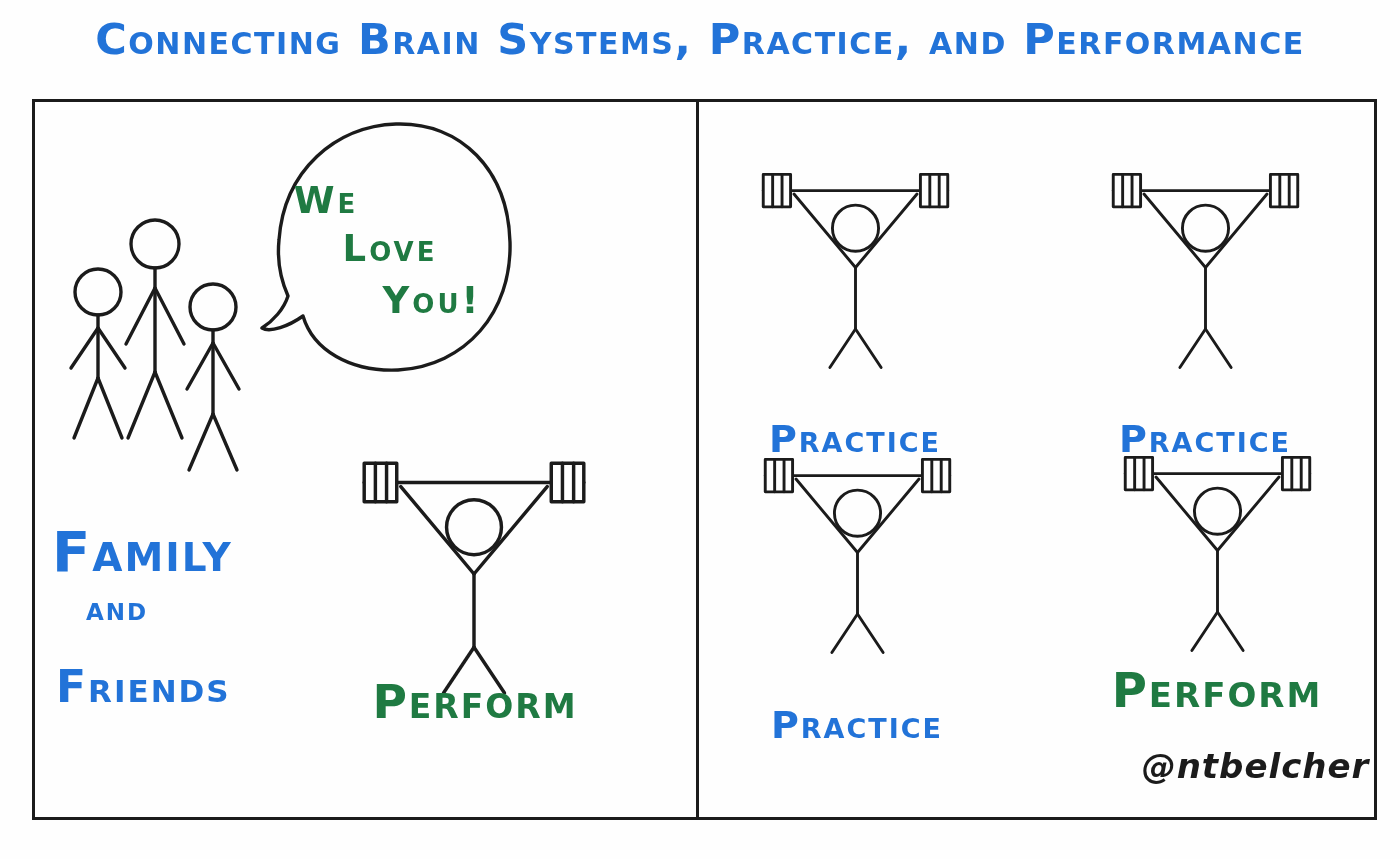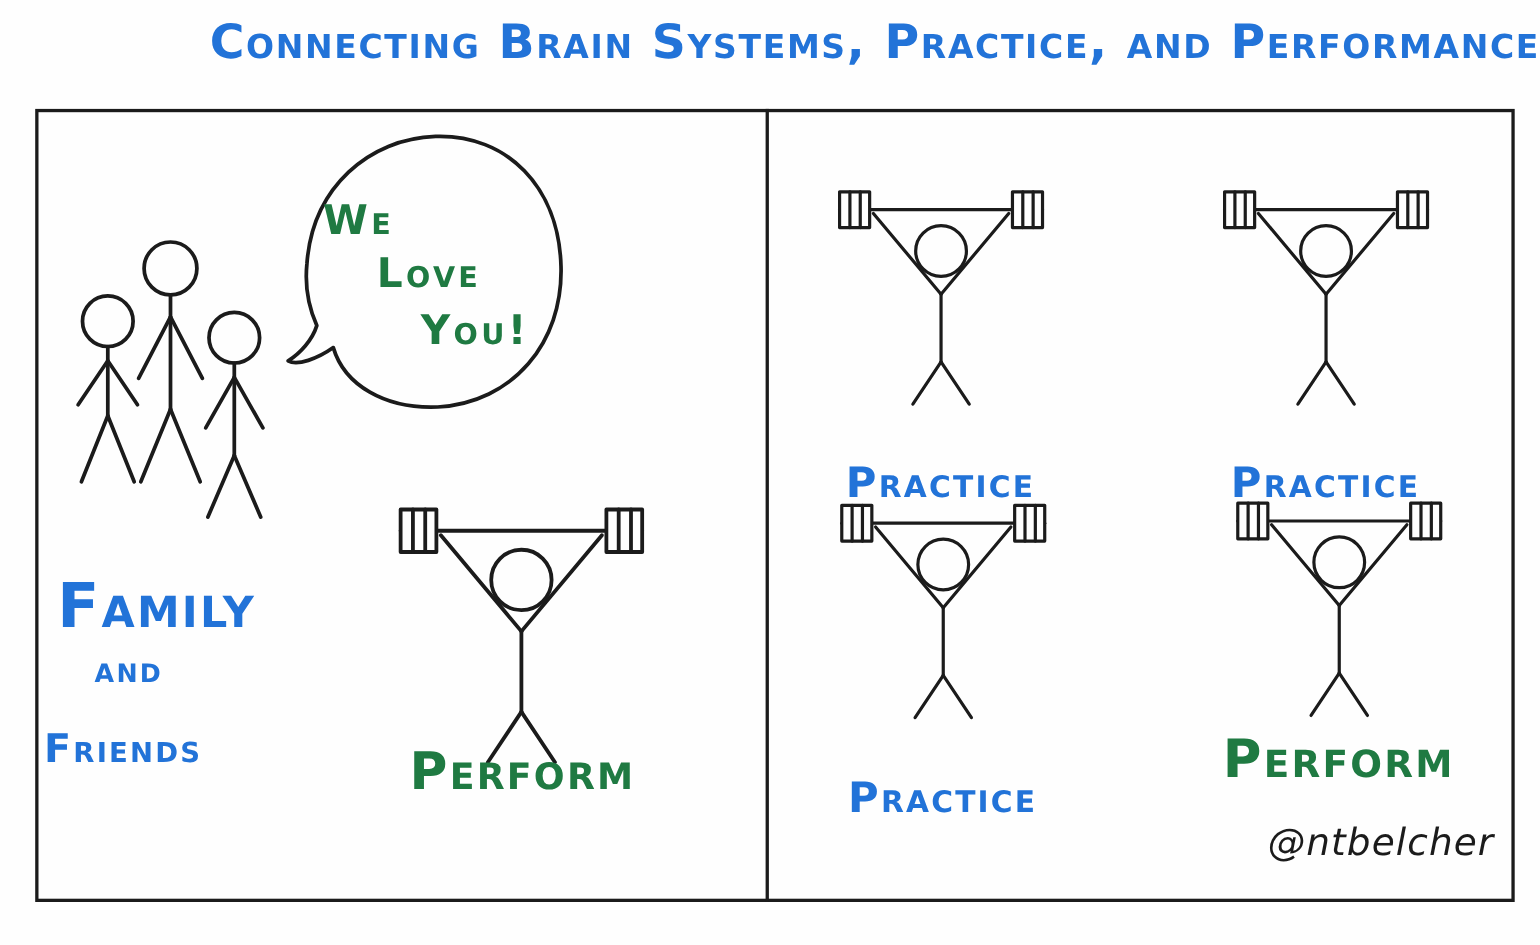--- a/index.html
+++ b/index.html
@@ -11,21 +11,21 @@
   html,body{margin:0;padding:0;background:#ffffff;}
   body{
     width:1400px;height:859px;
     font-family:"DejaVu Sans", sans-serif;
     position:relative;overflow:hidden;
   }
   .canvas{position:absolute;inset:0;background:#fefefe;}
 
   .title{
     position:absolute;top:14px;left:0;width:100%;
-    text-align:right;
+    text-align:center;
     color:var(--blue);
     font-variant:small-caps;
     font-weight:600;
     font-size:43px;
     letter-spacing:1.5px;
     white-space:nowrap;
   }
 
   .frame{
     position:absolute;left:32px;top:99px;width:1345px;height:721px;
@@ -61,21 +61,21 @@
     letter-spacing:3px;
     fill:var(--green);
     font-size:37px;
     font-family:"DejaVu Sans", sans-serif;
   }
 
   .signature{
     position:absolute;left:1128px;top:746px;width:255px;
     text-align:center;
     font-style:italic;
-    font-weight:400;
+    font-weight:700;
     font-size:34px;
     color:var(--ink);
     letter-spacing:1px;
   }
 </style>
 </head>
 <body>
 
 <svg width="0" height="0" style="position:absolute" aria-hidden="true">
   <defs>
@@ -154,21 +154,21 @@
          C 17 209, 28 197, 32 184
          C 24 166, 21 148, 23 128
          C 28 58, 80 14, 140 12 Z"></path>
     <text class="bubble-text" x="70" y="101" text-anchor="middle">We</text>
     <text class="bubble-text" x="134" y="149" text-anchor="middle">Love</text>
     <text class="bubble-text" x="176" y="201" text-anchor="middle">You!</text>
   </svg>
 
   <div class="hand-label blue" style="left:52px;top:486px;font-size:56px">Family</div>
   <div class="hand-label blue" style="left:86px;top:556px;font-size:33px">and</div>
-  <div class="hand-label blue" style="left:40px;top:628px;font-size:36px">Friends</div>
+  <div class="hand-label blue" style="left:56px;top:628px;font-size:44px">Friends</div>
 
   <svg class="drawing" style="left:352px;top:452px" width="244" height="244">
     <use href="#lifter"></use>
   </svg>
   <div class="hand-label green center" style="left:330px;top:674px;width:290px;font-size:47px">Perform</div>
 
   <svg class="drawing" style="left:753px;top:165px" width="205" height="205" viewBox="0 0 240 240">
     <use href="#lifter"></use>
   </svg>
   <div class="hand-label blue center" style="left:725px;top:384px;width:260px;font-size:38px">Practice</div>

